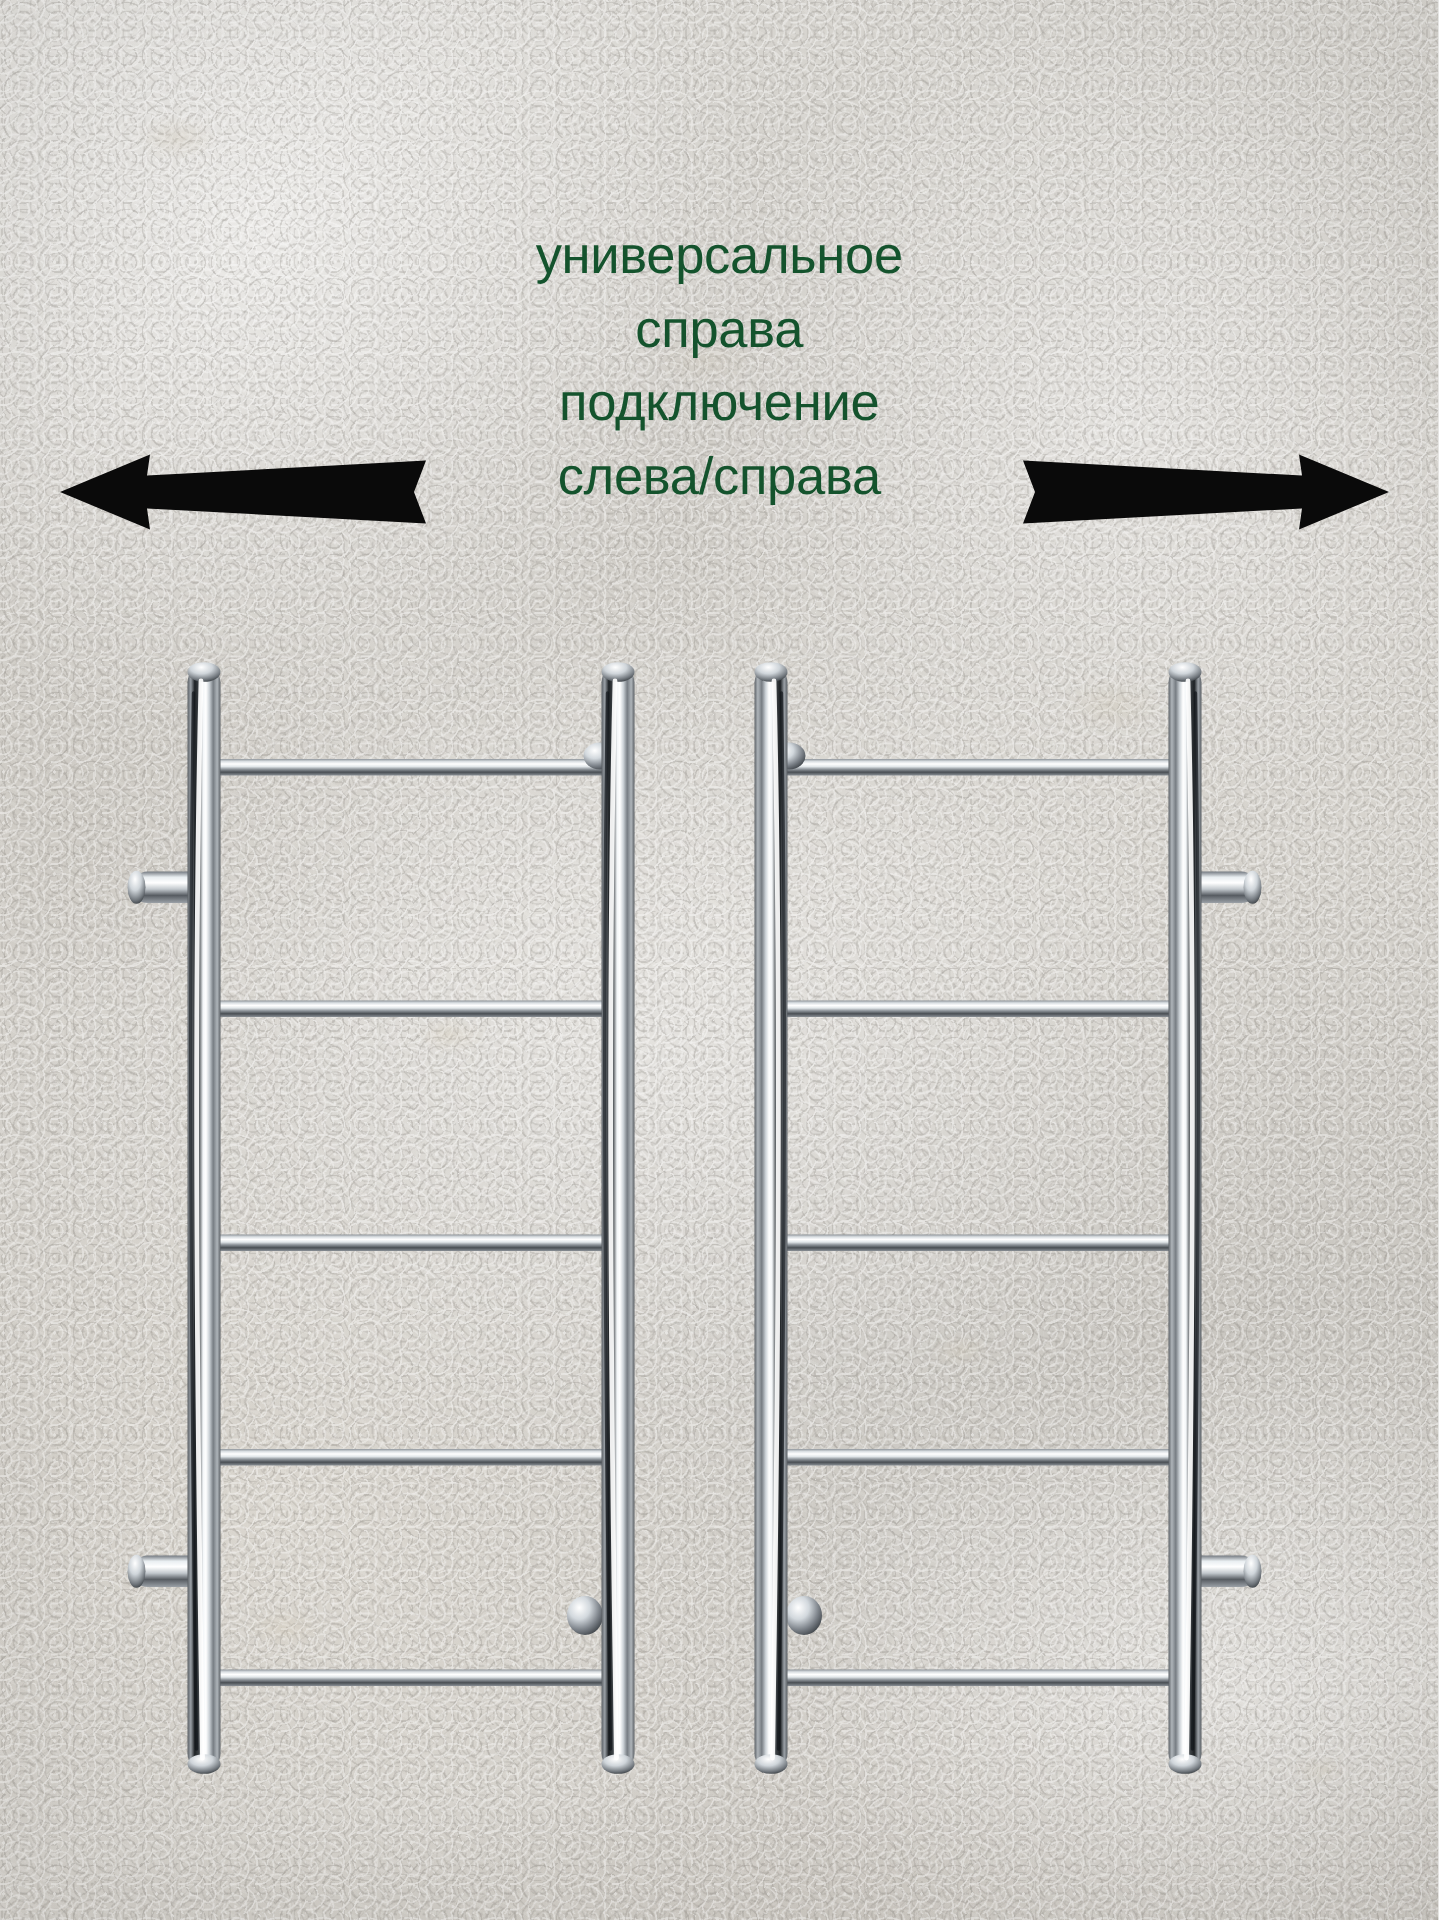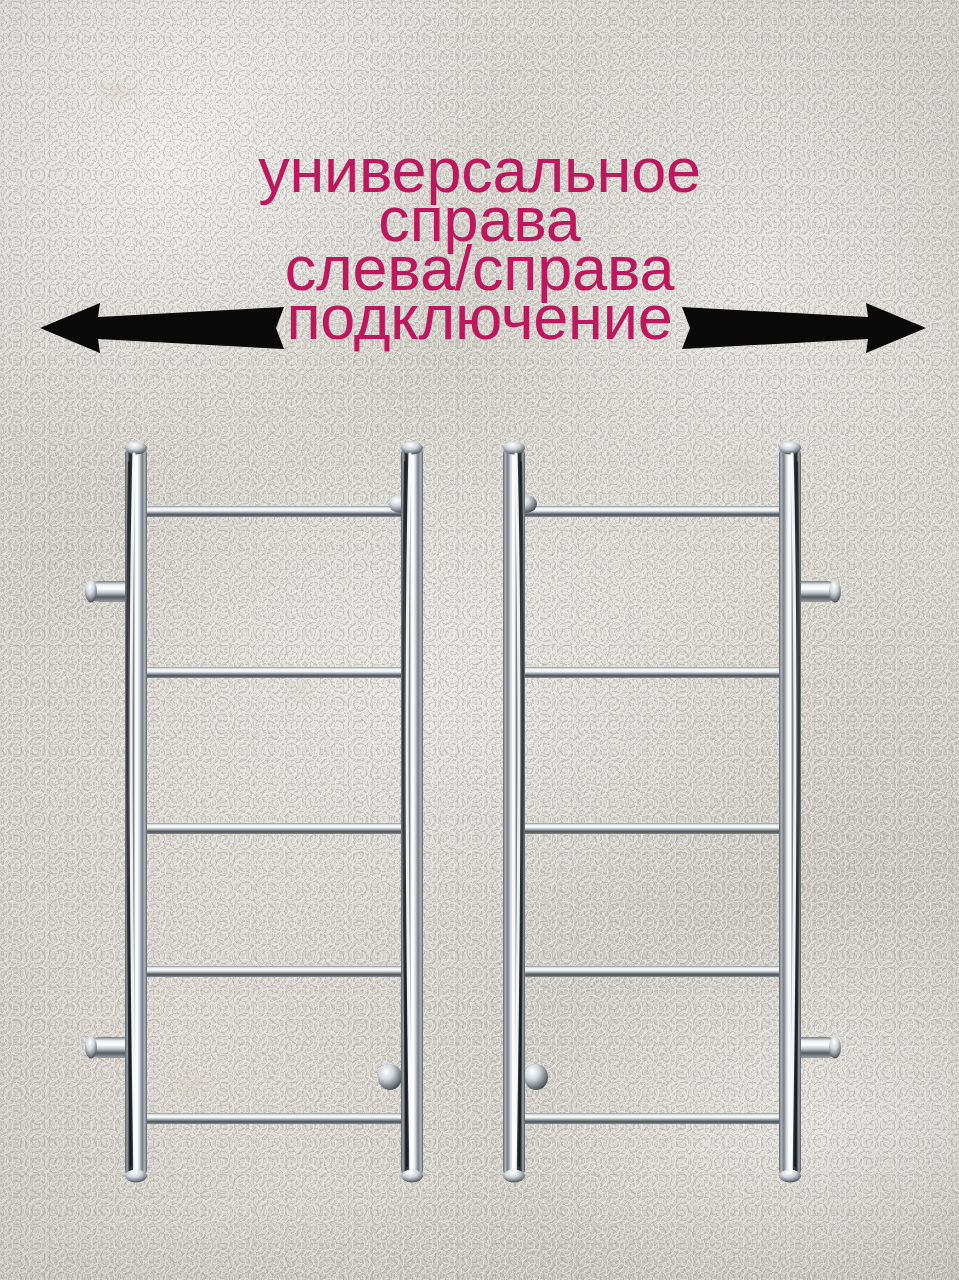--- a/index.html
+++ b/index.html
@@ -69,22 +69,22 @@
     position: absolute; inset: 0;
     background: radial-gradient(ellipse 95% 85% at 50% 48%, rgba(0,0,0,0) 55%, rgba(90,88,84,.13) 100%);
   }
 
   
   #headline {
     position: absolute;
     left: 0; right: 0;
     top: 146px;
     text-align: center;
-    color: #be185d;
-    font-size: 63px;
+    color: #14532d;
+    font-size: 35px;
     line-height: 49px;
     font-weight: 400;
     letter-spacing: -0.2px;
     white-space: nowrap;
     z-index: 6;
     font-family: "Liberation Sans", sans-serif;
   }
   #headline .ln { display: block; }
 
   
@@ -112,22 +112,22 @@
 
   <div class="wall-base"></div>
   <div class="wall-speckle-a"></div>
   <div class="wall-speckle-b"></div>
   <div class="wall-stains"></div>
   <div class="wall-vignette"></div>
 
   <div id="headline">
     <span class="ln">универсальное</span>
     <span class="ln">справа</span>
+    <span class="ln">подключение</span>
     <span class="ln">слева/справа</span>
-    <span class="ln">подключение</span>
   </div>
 
   <div class="arrow" id="arrow-left">
     <svg viewBox="0 0 250 60" width="250" height="60" xmlns="http://www.w3.org/2000/svg">
       <path d="M 2,31 L 62,6 L 60,20 L 246,10 L 238,31 L 246,52 L 60,42 L 62,56 Z" fill="#0a0a0a"></path>
     </svg>
   </div>
 
   <div class="arrow" id="arrow-right">
     <svg viewBox="0 0 250 60" width="250" height="60" xmlns="http://www.w3.org/2000/svg">

